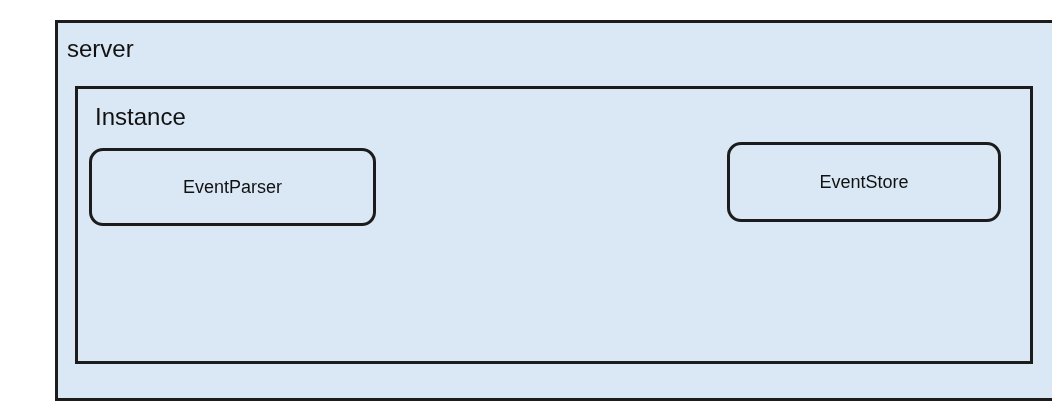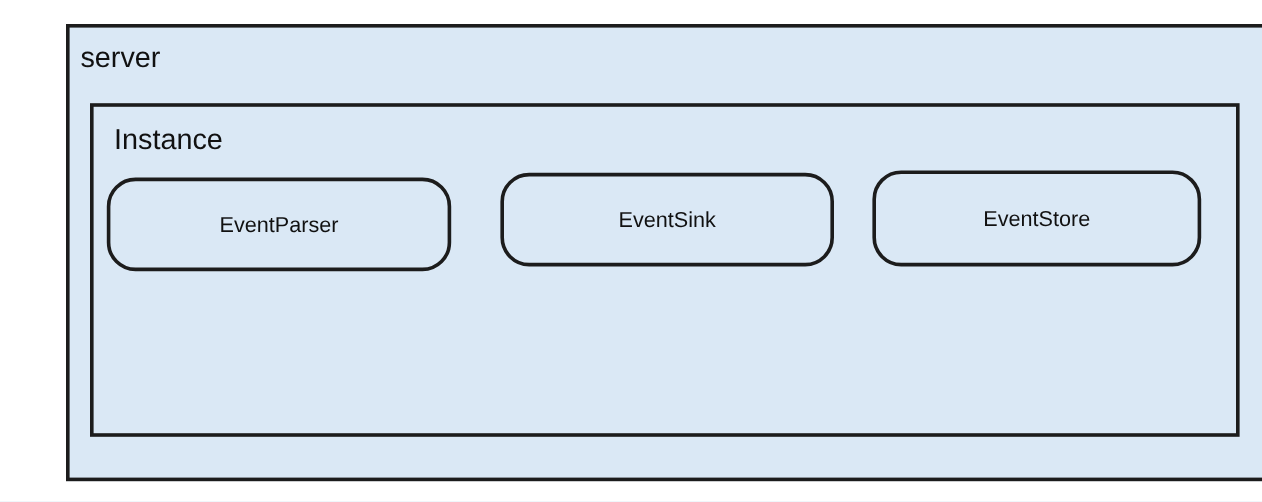--- a/index.html
+++ b/index.html
@@ -35,21 +35,21 @@
     position: absolute;
     font-size: 24px;
     line-height: 1.2;
     color: var(--text);
     white-space: nowrap;
   }
   .node {
     position: absolute;
     background: var(--fill);
     border: 3px solid var(--border);
-    border-radius: 24px;
+    border-radius: 14px;
     display: flex;
     align-items: center;
     justify-content: center;
     font-size: 18px;
     color: var(--text);
     text-align: center;
   }
   
   #server-box {
     left: 10px;
@@ -109,23 +109,20 @@
     <div class="container-label" id="server-label">server</div>
 
     <div class="container-box" id="instance-box">
 
       <div class="container-label" id="instance-label">Instance</div>
 
       <div class="node" id="node-event-parser">
         <span>EventParser</span>
       </div>
 
-      <div class="node" id="node-event-sink">
-        <span>EventSink</span>
-      </div>
 
       <div class="node" id="node-event-store">
         <span>EventStore</span>
       </div>
 
 
     </div>
   </div>
 </div>
 

